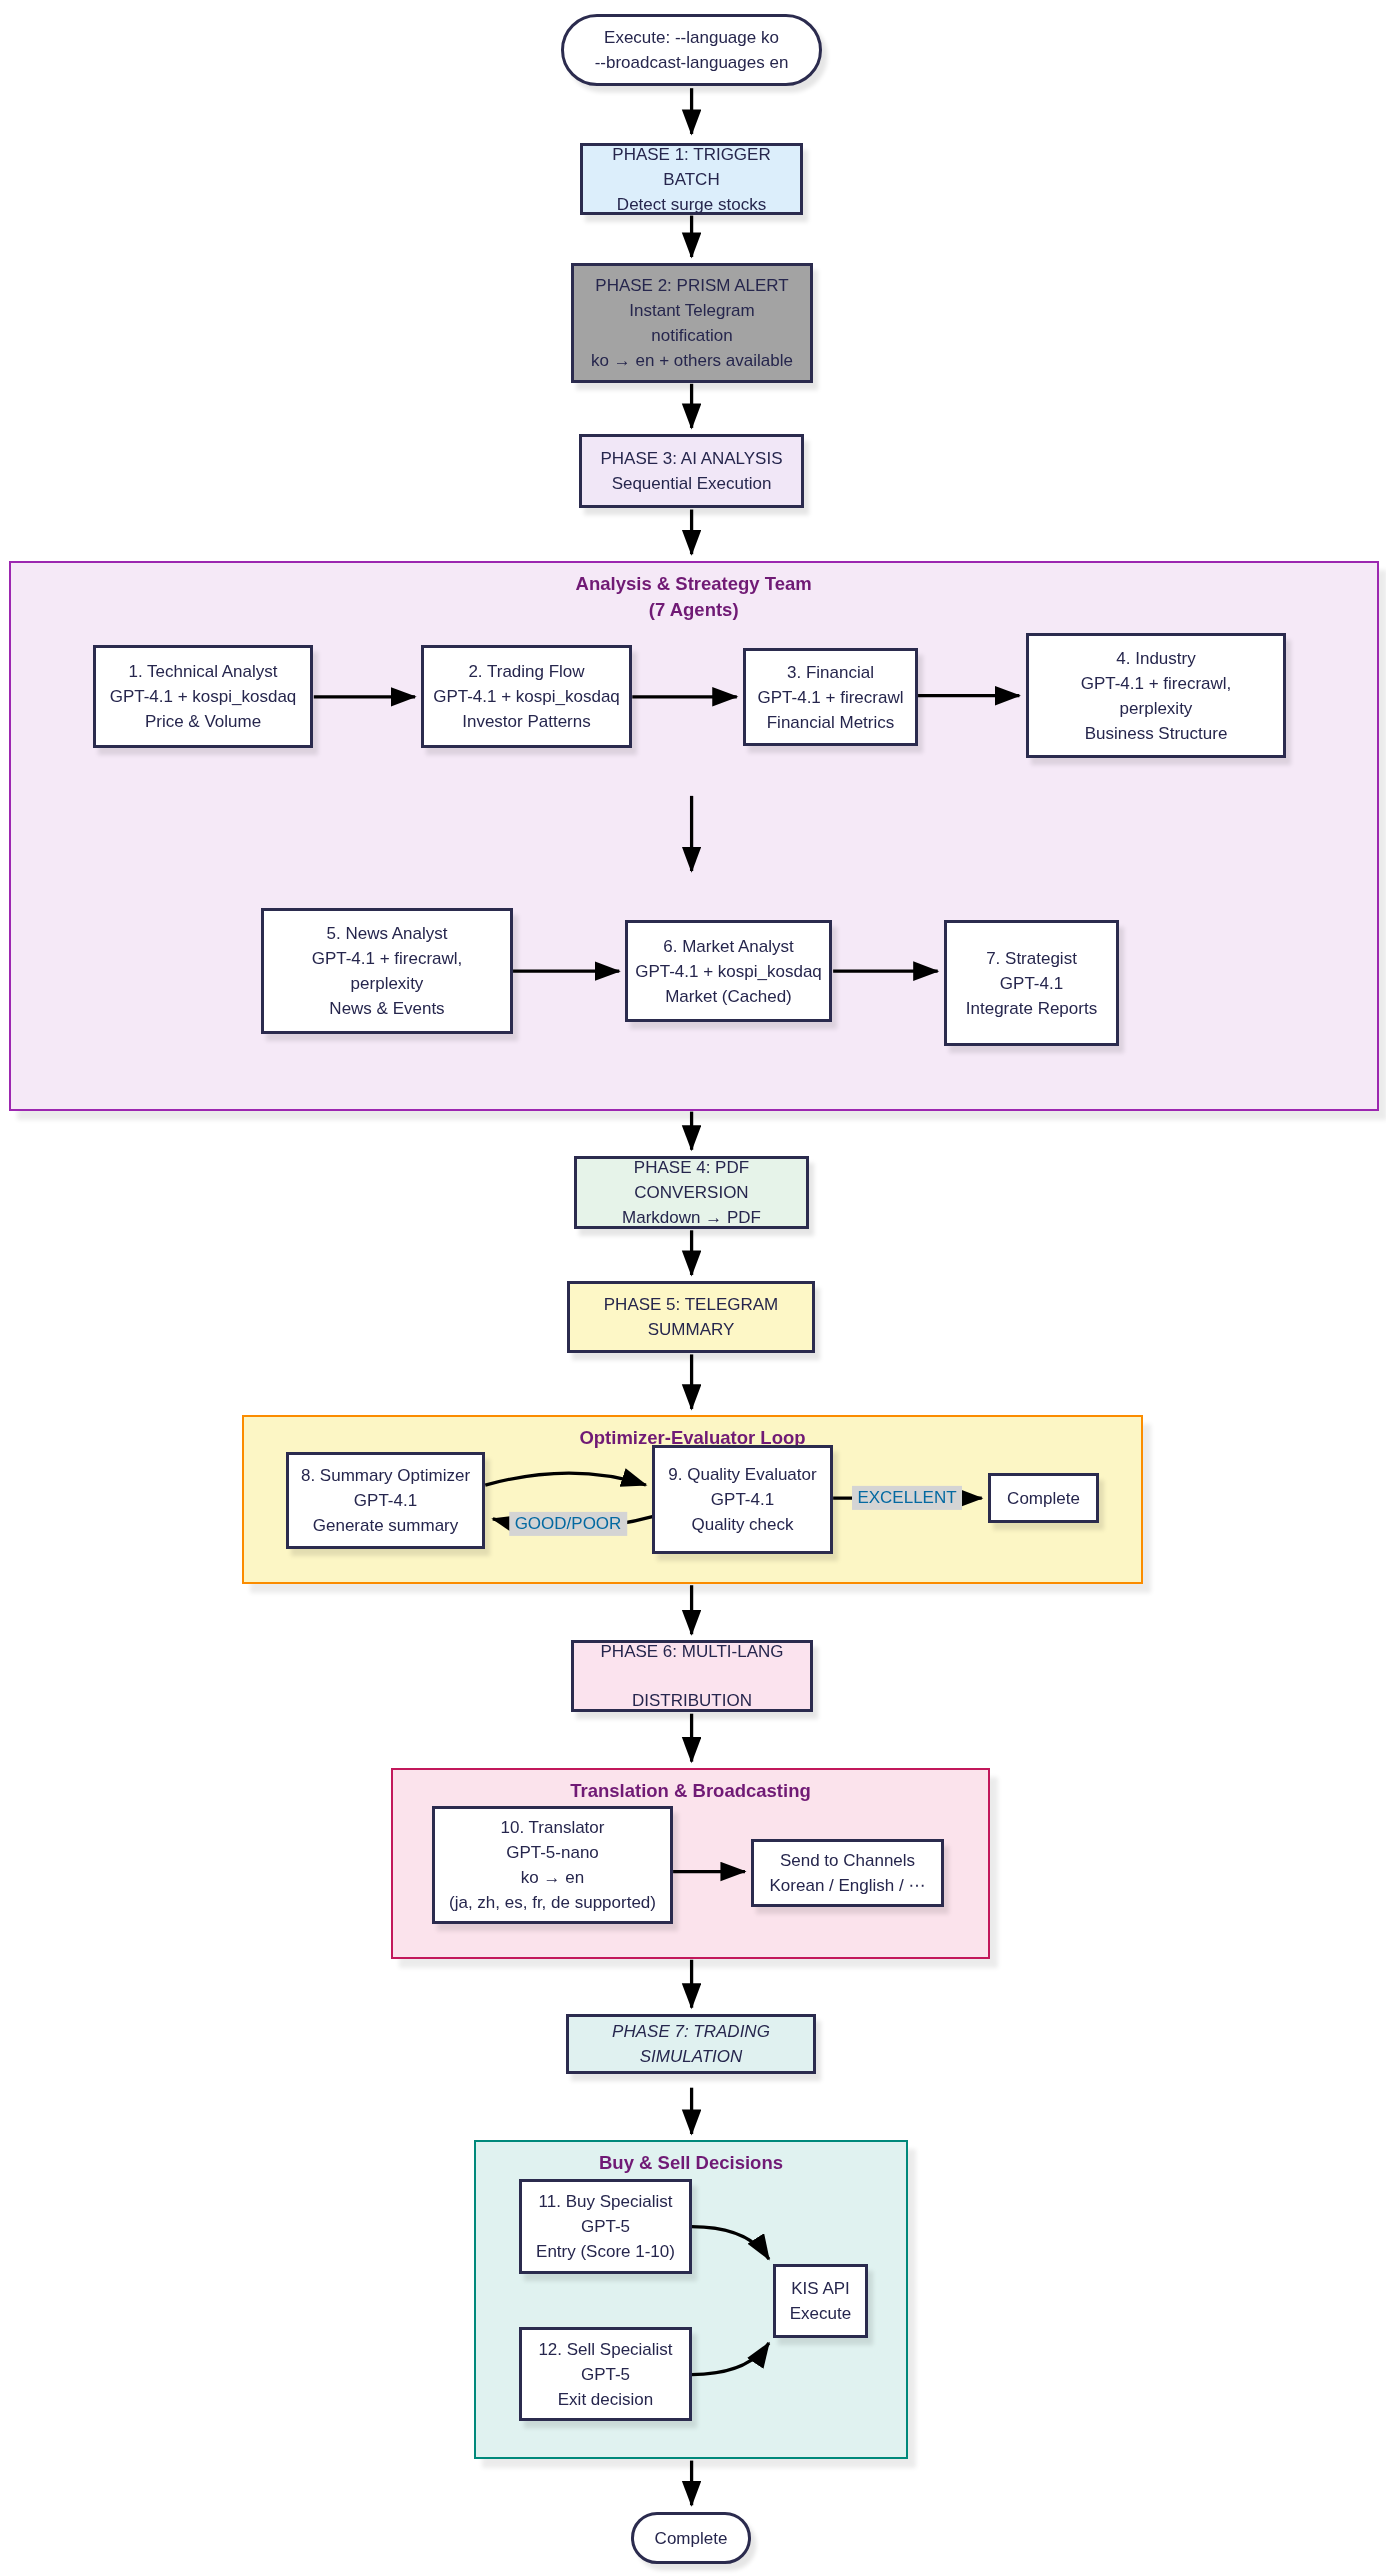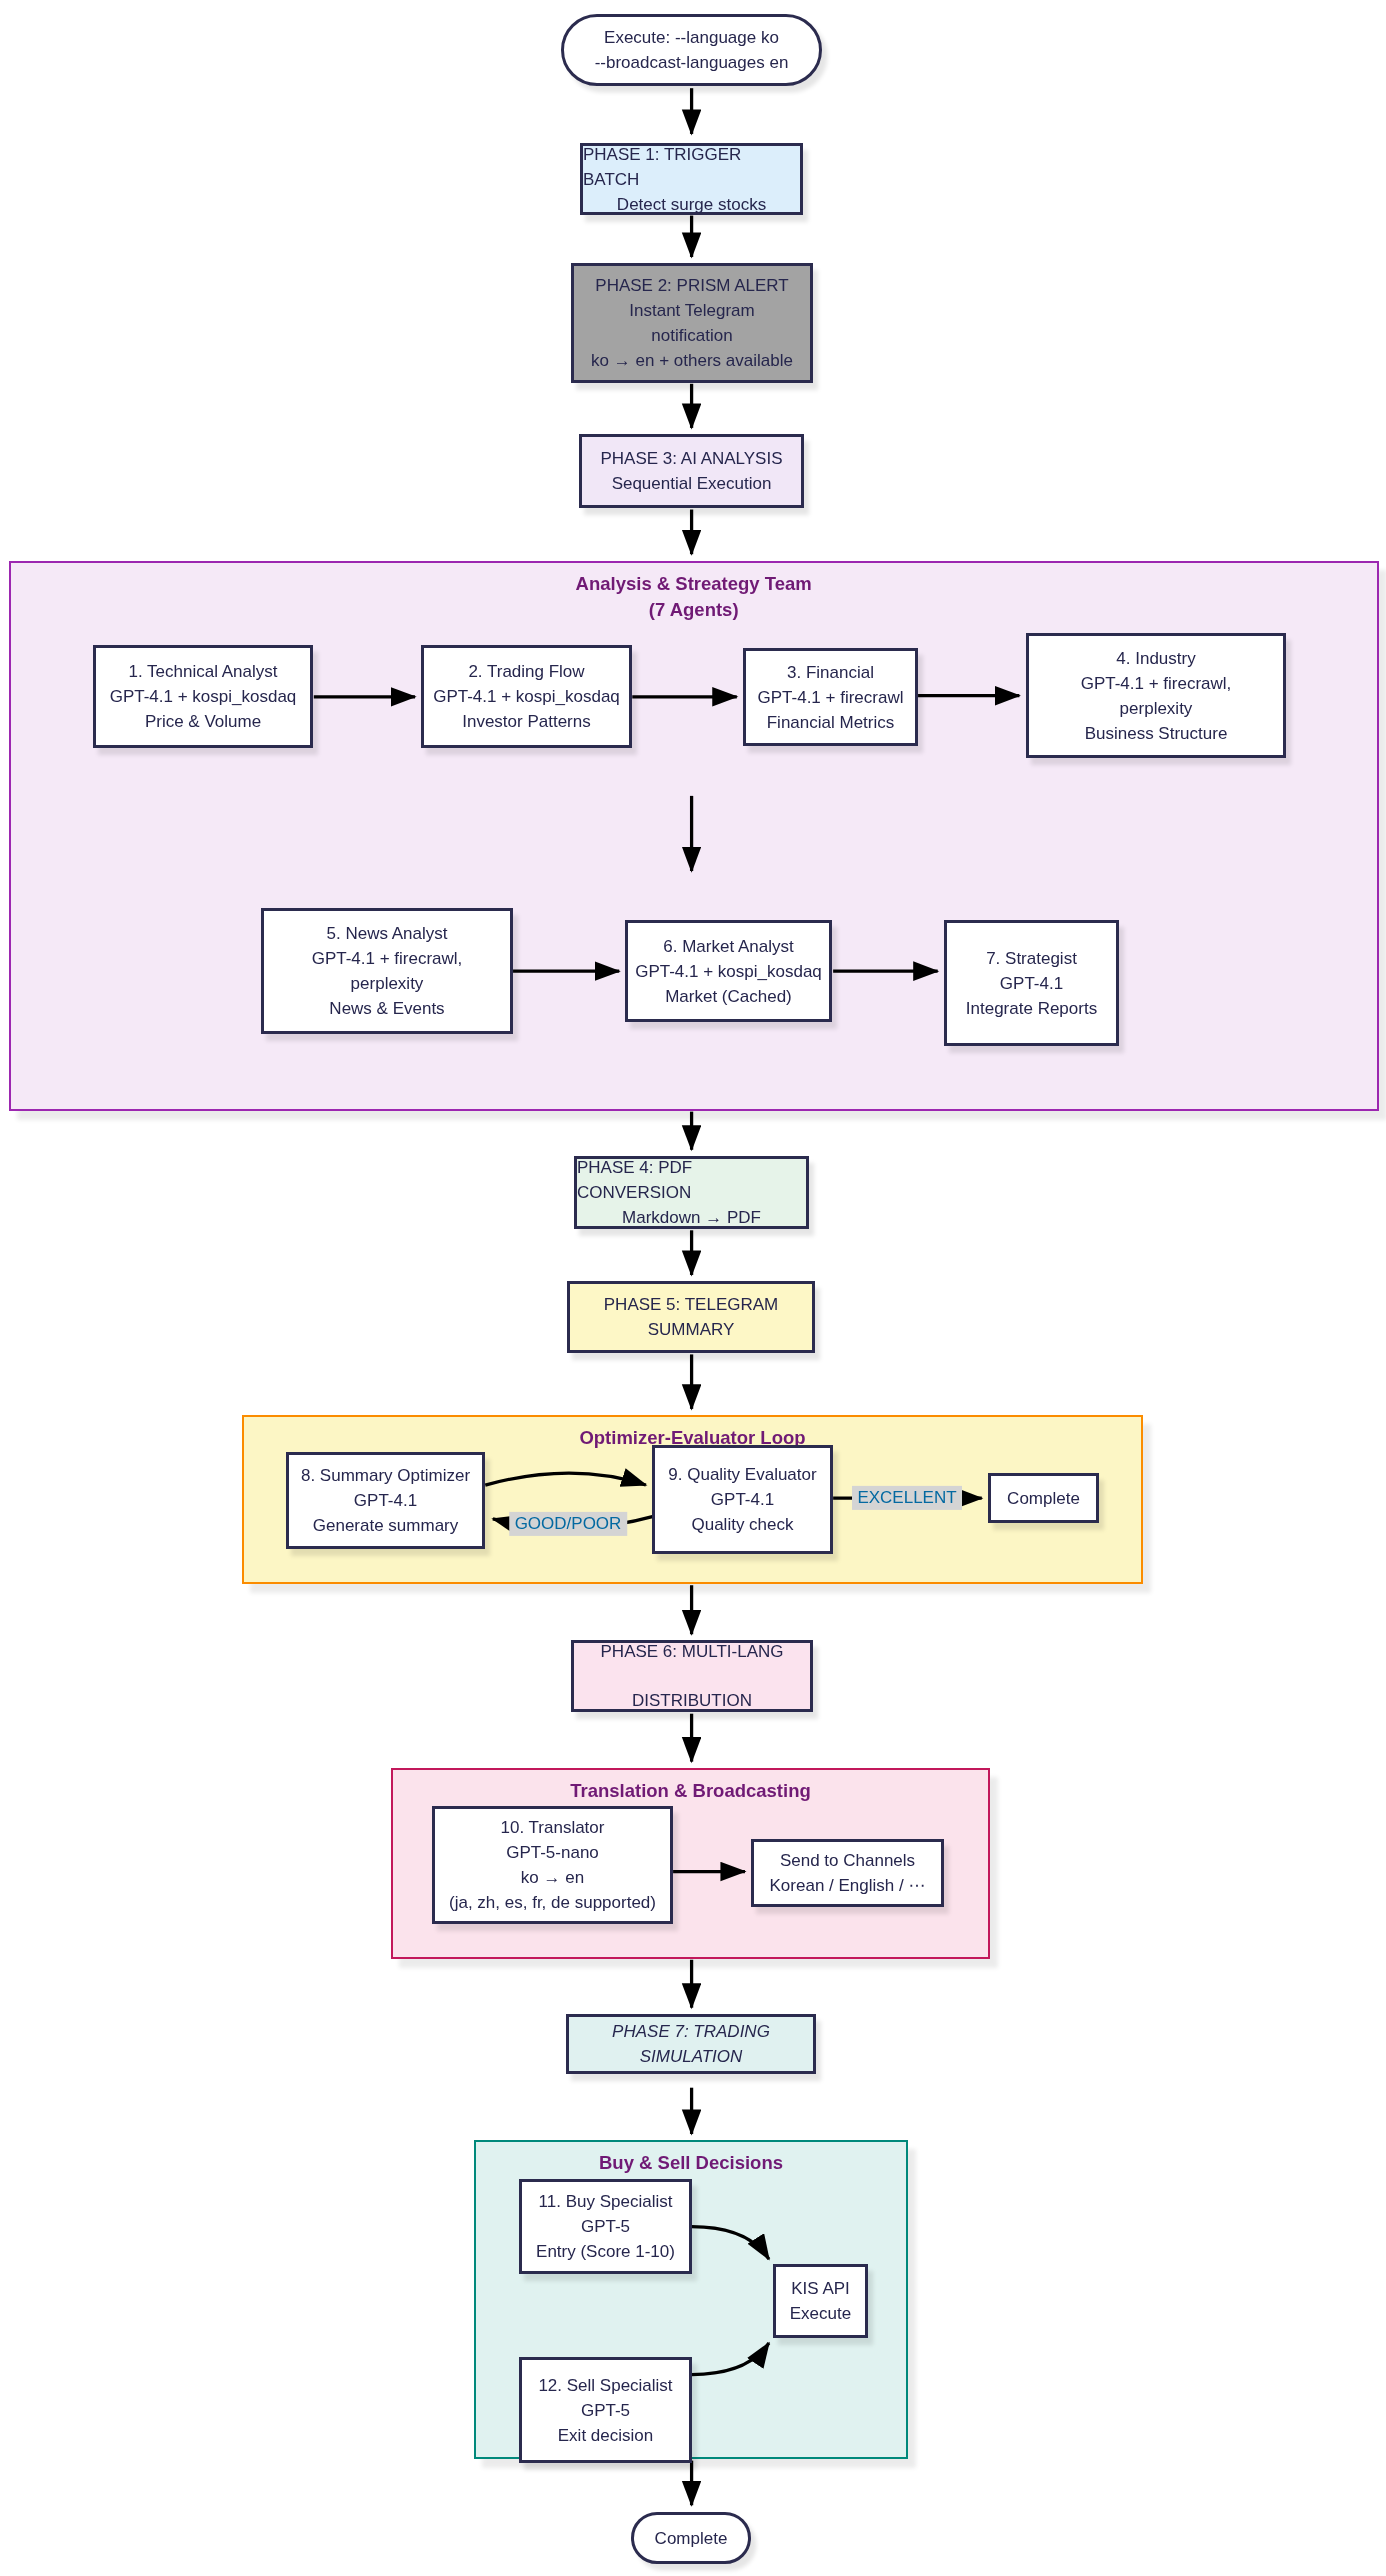--- a/index.html
+++ b/index.html
@@ -17,21 +17,21 @@
   }
   .ctitle{
     position:absolute;left:0;right:0;top:7.6px;
     text-align:center;font-size:18.5px;font-weight:bold;color:#701a75;
     line-height:26px;
   }
   .node{
     position:absolute;z-index:3;box-sizing:border-box;
     background:#ffffff;border:3.3px solid #2b2b4e;
     display:flex;flex-direction:column;align-items:center;justify-content:center;
-    text-align:left;font-size:17px;line-height:25px;color:#26264d;
+    text-align:center;font-size:17px;line-height:25px;color:#26264d;
     box-shadow:5.4px 6.5px 4.4px rgba(0,0,0,0.10);
   }
   .stadium{border-radius:38px;}
   .edge-label{
     position:absolute;z-index:4;transform:translate(-50%,-50%);
     background:#d4d4d4;color:#0369a1;font-size:17px;line-height:22px;
     padding:1.1px 5.4px;white-space:nowrap;
   }
 </style>
 </head>
@@ -208,21 +208,21 @@
     <div>PHASE 7: TRADING</div>
     <div>SIMULATION</div>
   </div>
 
   <div class="node" style="left:519px;top:2179px;width:173px;height:95px;">
     <div>11. Buy Specialist</div>
     <div>GPT-5</div>
     <div>Entry (Score 1-10)</div>
   </div>
 
-  <div class="node" style="left:519px;top:2327px;width:173px;height:106px;margin-top:30px;">
+  <div class="node" style="left:519px;top:2327px;width:173px;height:94px;">
     <div>12. Sell Specialist</div>
     <div>GPT-5</div>
     <div>Exit decision</div>
   </div>
 
   <div class="node" style="left:773px;top:2264px;width:95px;height:74px;">
     <div>KIS API</div>
     <div>Execute</div>
   </div>
 

